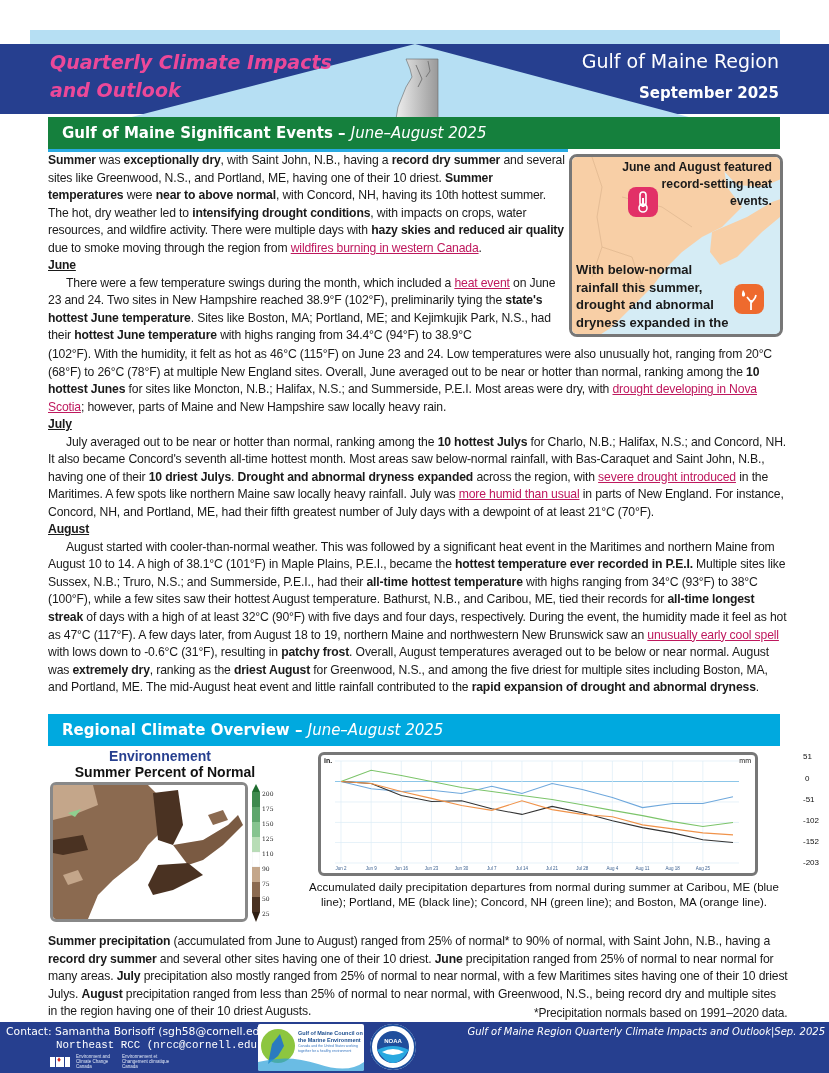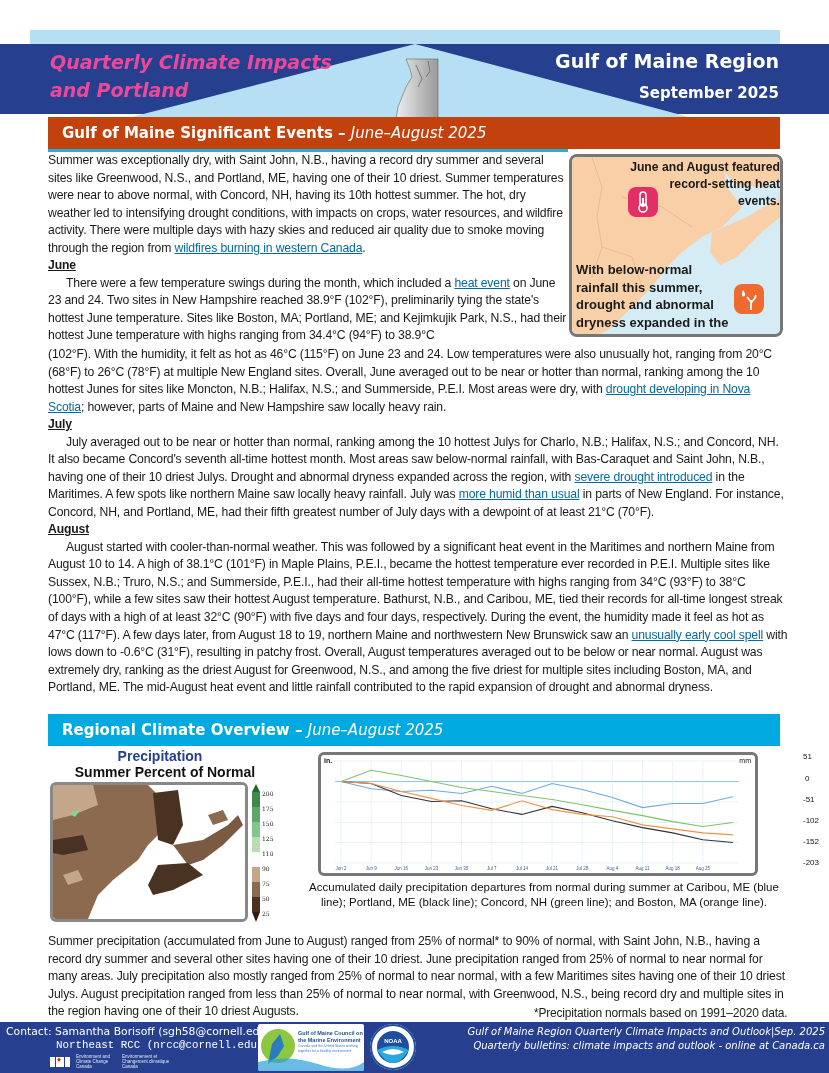--- a/index.html
+++ b/index.html
@@ -4,47 +4,47 @@
 <style>
   * { box-sizing: border-box; margin: 0; padding: 0; }
   html, body { width: 829px; height: 1073px; background: #ffffff; overflow: hidden; }
   body { font-family: "Liberation Sans", sans-serif; color: #111; position: relative; }
 
   
   .top-strip { position: absolute; left: 30px; top: 30px; width: 750px; height: 16px; background: #b6dff3; }
   .header-band { position: absolute; left: 0; top: 44px; width: 829px; height: 70px; background: #263f8f; overflow: hidden; }
   .header-tri { position: absolute; left: 0; top: 44px; width: 829px; height: 76px; }
   .header-title { position: absolute; left: 50px; top: 48px; color: #ec4899; font-family: "DejaVu Sans", sans-serif; font-style: italic; font-weight: bold; font-size: 19px; line-height: 28px; }
-  .header-region { position: absolute; right: 50px; top: 48px; color: #fff; font-family: "DejaVu Sans", sans-serif; font-weight: bold; font-size: 19px; text-align: right; line-height: 26px; }
+  .header-region { position: absolute; right: 50px; top: 48px; color: #fff; font-family: "DejaVu Sans", sans-serif; font-weight: normal; font-size: 19px; text-align: right; line-height: 26px; }
   .header-date { position: absolute; right: 50px; top: 84px; color: #fff; font-family: "DejaVu Sans", sans-serif; font-weight: bold; font-size: 15px; text-align: right; }
   .header-map { position: absolute; left: 392px; top: 57px; width: 48px; height: 62px; }
 
   .section-bar { position: absolute; left: 48px; width: 732px; height: 32px; background: #00a9df; color: #fff; font-family: "DejaVu Sans", sans-serif; font-weight: bold; font-size: 15px; line-height: 32px; padding-left: 14px; }
   .section-bar .ital { font-style: italic; font-weight: normal; }
-  .sec1 { top: 117px; background: #c2410c; }
+  .sec1 { top: 117px; background: #15803d; }
   .sec2 { top: 714px; }
   .sec1-underline { position: absolute; left: 48px; top: 149px; width: 520px; height: 3px; background: #29aae1; }
 
   
   .body-text { position: absolute; left: 48px; font-size: 12.2px; line-height: 17.6px; color: #1a1a1a; letter-spacing: -0.15px; }
-  .body-text b { font-weight: normal; }
-  .body-text a { color: #0369a1; text-decoration: underline; }
+  .body-text b { font-weight: bold; }
+  .body-text a { color: #be185d; text-decoration: underline; }
   .indent { display: inline-block; width: 18px; }
   .month-head { font-weight: bold; text-decoration: underline; display: block; }
 
   .intro { top: 152px; width: 518px; }
   .june { top: 257px; width: 520px; }
   .june-rest { top: 346px; width: 740px; }
   .july { top: 416px; width: 740px; }
   .august { top: 521px; width: 740px; }
 
   
   .inset { position: absolute; left: 569px; top: 154px; width: 214px; height: 183px; border: 3px solid #777; border-radius: 8px; background: #d5ecf5; overflow: hidden; }
   .inset svg { position: absolute; left: 0; top: 0; }
-  .inset-text1 { position: absolute; right: 0; top: 2px; width: 150px; text-align: right; font-weight: bold; font-size: 12.2px; line-height: 17px; color: #1a1a1a; }
+  .inset-text1 { position: absolute; right: 8px; top: 2px; width: 150px; text-align: right; font-weight: bold; font-size: 12.2px; line-height: 17px; color: #1a1a1a; }
   .inset-text2 { position: absolute; left: 4px; top: 104px; width: 160px; font-weight: bold; font-size: 13px; line-height: 17.5px; color: #1a1a1a; }
   .icon-thermo { position: absolute; left: 56px; top: 30px; width: 30px; height: 30px; border-radius: 8px; background: #e23067; }
   .icon-drought { position: absolute; left: 162px; top: 127px; width: 30px; height: 30px; border-radius: 8px; background: #ee6a2e; }
 
   
   .precip-title { position: absolute; left: 60px; top: 748px; width: 200px; text-align: center; font-weight: bold; font-size: 14px; line-height: 16px; color: #263f8f; }
   .precip-sub { position: absolute; left: 60px; top: 764px; width: 210px; text-align: center; font-weight: bold; font-size: 14px; line-height: 16px; color: #111; }
   .precip-map { position: absolute; left: 50px; top: 782px; width: 198px; height: 140px; border: 3px solid #888; border-radius: 6px; background: #fff; overflow: hidden; }
   .legend-bar { position: absolute; left: 252px; top: 784px; width: 8px; height: 138px; }
   .legend-labels { position: absolute; left: 262px; top: 791px; font-family: "DejaVu Serif", serif; font-size: 6px; color: #222; }
@@ -75,21 +75,21 @@
 </head>
 <body>
 
 <div class="top-strip"></div>
 <div class="header-band"></div>
 <svg class="header-tri" viewBox="0 0 829 76" width="829" height="76">
   <polygon points="415,0 120,76 700,76" fill="#b6dff3"></polygon>
 </svg>
 <div class="header-title">
   <div>Quarterly Climate Impacts</div>
-  <div>and Portland</div>
+  <div>and Outlook</div>
 </div>
 <div class="header-region">Gulf of Maine Region</div>
 <div class="header-date">September 2025</div>
 <svg class="header-map" viewBox="0 0 48 62">
   <defs>
       <linearGradient id="gm" x1="0" x2="1">
         <stop offset="0" stop-color="#eee"></stop>
         <stop offset="1" stop-color="#999"></stop>
       </linearGradient>
     </defs>
@@ -151,21 +151,21 @@
 <div class="body-text august">
   <span class="month-head">August</span>
   <span class="indent"></span><span>August started with cooler-than-normal weather. This was followed by a significant heat event in the Maritimes and northern Maine from August 10 to 14. A high of 38.1°C (101°F) in Maple Plains, P.E.I., became the </span><b>hottest temperature ever recorded in P.E.I.</b><span> Multiple sites like Sussex, N.B.; Truro, N.S.; and Summerside, P.E.I., had their </span><b>all-time hottest temperature</b><span> with highs ranging from 34°C (93°F) to 38°C (100°F), while a few sites saw their hottest August temperature. Bathurst, N.B., and Caribou, ME, tied their records for </span><b>all-time longest streak</b><span> of days with a high of at least 32°C (90°F) with five days and four days, respectively. During the event, the humidity made it feel as hot as 47°C (117°F). A few days later, from August 18 to 19, northern Maine and northwestern New Brunswick saw an </span><a>unusually early cool spell</a><span> with lows down to -0.6°C (31°F), resulting in </span><b>patchy frost</b><span>. Overall, August temperatures averaged out to be below or near normal. August was </span><b>extremely dry</b><span>, ranking as the </span><b>driest August</b><span> for Greenwood, N.S., and among the five driest for multiple sites including Boston, MA, and Portland, ME. The mid-August heat event and little rainfall contributed to the </span><b>rapid expansion of drought and abnormal dryness</b><span>.</span>
 </div>
 
 <div class="section-bar sec2">
   <span>Regional Climate Overview –</span>
   <span class="ital">June–August 2025</span>
 </div>
 
-<div class="precip-title">Precipitation</div>
+<div class="precip-title">Environnement</div>
 <div class="precip-sub">Summer Percent of Normal</div>
 <div class="precip-map">
   <svg width="192" height="134" viewBox="0 0 192 134">
     <rect width="192" height="134" fill="#fff"></rect>
     <path d="M0,0 L95,0 L110,15 L105,50 L95,60 L85,75 L60,95 L45,110 L35,134 L0,134 Z" fill="#8b6a50"></path>
     <path d="M0,0 L40,0 L45,20 L20,30 L0,35 Z" fill="#c4a68a"></path>
     <path d="M100,8 L125,5 L130,40 L120,60 L105,55 Z" fill="#4a3222"></path>
     <path d="M0,55 L30,50 L35,65 L10,70 L0,68 Z" fill="#4a3222"></path>
     <path d="M120,60 L150,55 L175,40 L185,30 L190,40 L170,60 L150,75 L135,80 Z" fill="#7a5a42"></path>
     <path d="M105,80 L135,78 L150,90 L120,105 L100,110 L95,100 Z" fill="#4a3222"></path>
@@ -278,15 +278,14 @@
     <svg width="46" height="46" viewBox="0 0 46 46">
       <circle cx="23" cy="23" r="22" fill="#fff" stroke="#1f4e9c" stroke-width="2"></circle>
       <circle cx="23" cy="23" r="16" fill="#1f4e9c"></circle>
       <path d="M7,26 Q23,18 39,26 Q30,40 23,39 Q16,40 7,26 Z" fill="#29a8e0"></path>
       <path d="M12,28 Q23,22 34,28 Q23,34 12,28 Z" fill="#fff"></path>
       <text x="23" y="19" font-size="6" fill="#fff" text-anchor="middle" font-family="Liberation Sans, sans-serif" font-weight="bold">NOAA</text>
     </svg>
   </div>
   <div class="footer-right">
     <div>Gulf of Maine Region Quarterly Climate Impacts and Outlook|Sep. 2025</div>
-    <div>Quarterly bulletins: climate impacts and outlook - online at Canada.ca</div>
   </div>
 </div>
 
 </body></html>

